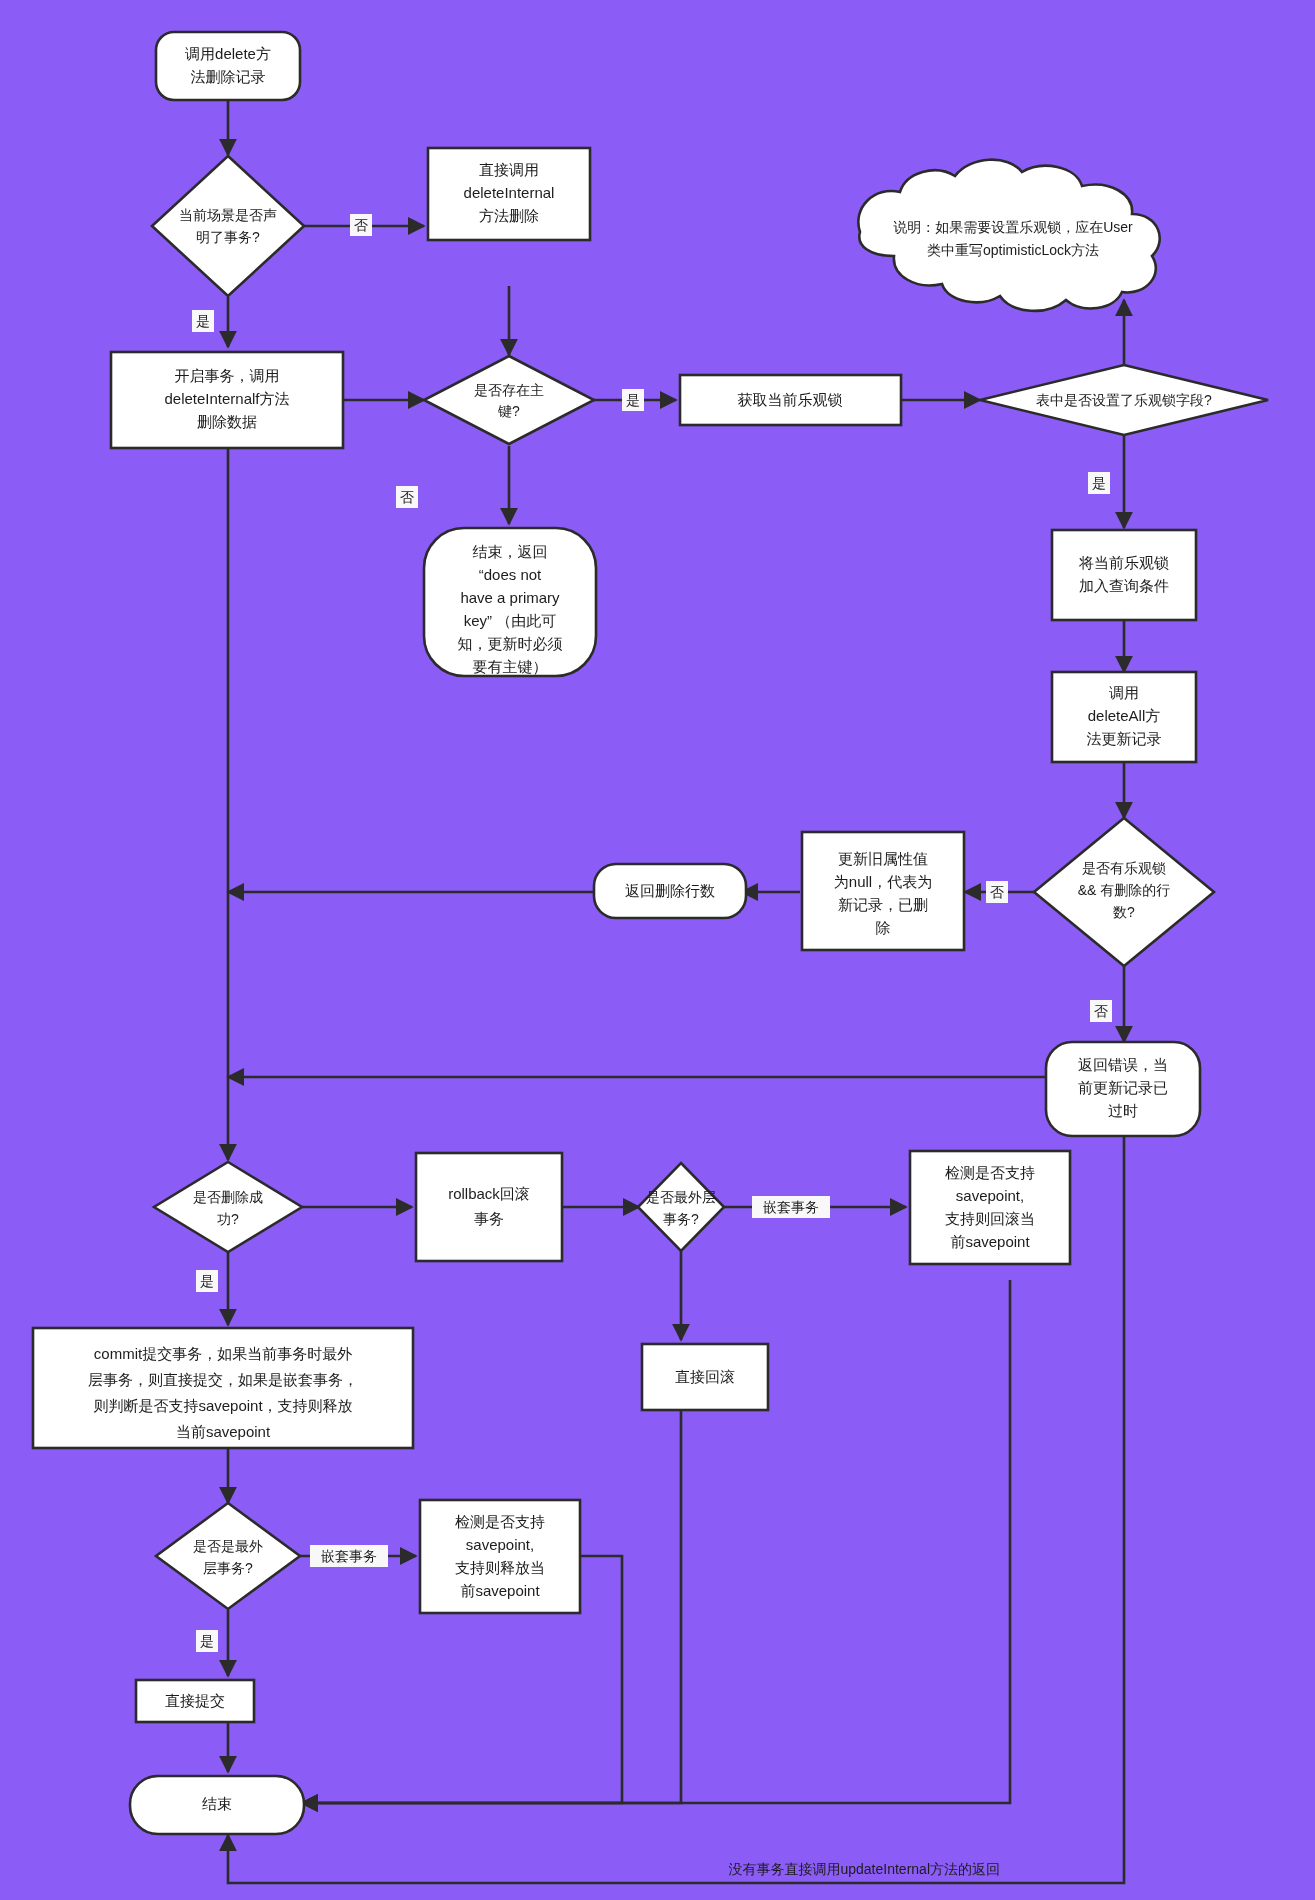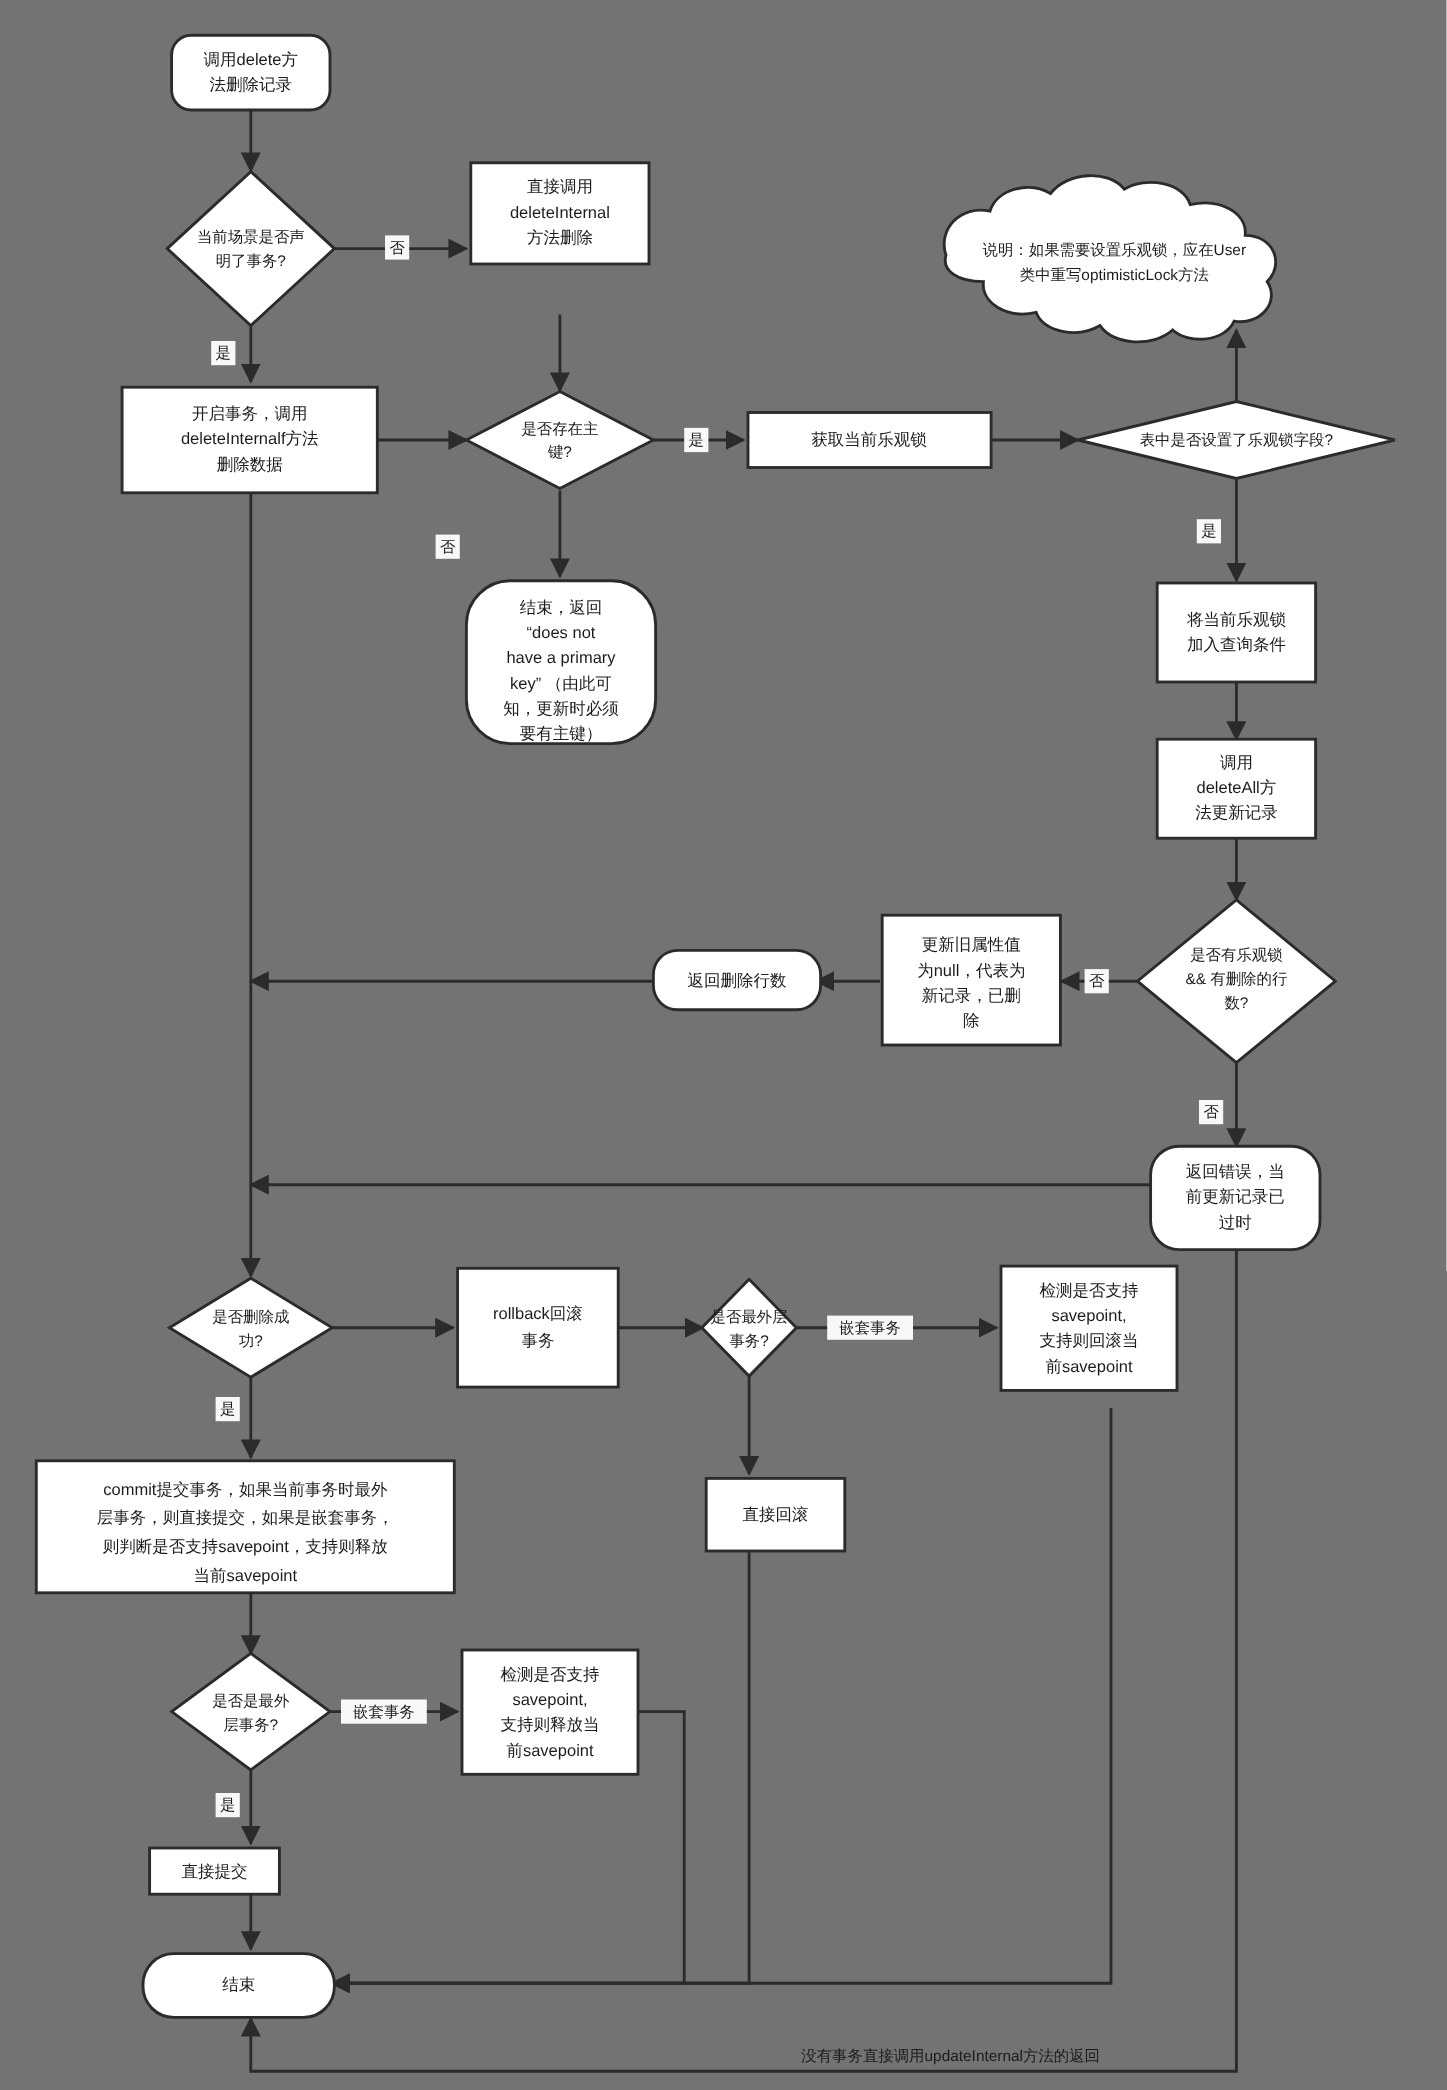--- a/index.html
+++ b/index.html
@@ -5,21 +5,21 @@
   html, body {
     margin: 0;
     padding: 0;
     background: #f7f7f7;
     font-family: "Liberation Sans", "DejaVu Sans", sans-serif;
   }
   #canvas-wrap {
     position: relative;
     width: 1315px;
     height: 1900px;
-    background: #737373;
+    background: #8b5cf6;
     overflow: hidden;
   }
   svg#flow {
     position: absolute;
     top: 0; left: 0;
     width: 1315px;
     height: 1900px;
   }
   .nodefill { fill: #ffffff; stroke: #2b2b2b; stroke-width: 2.6; }
   .edge { stroke: #2b2b2b; stroke-width: 2.6; fill: none; }

